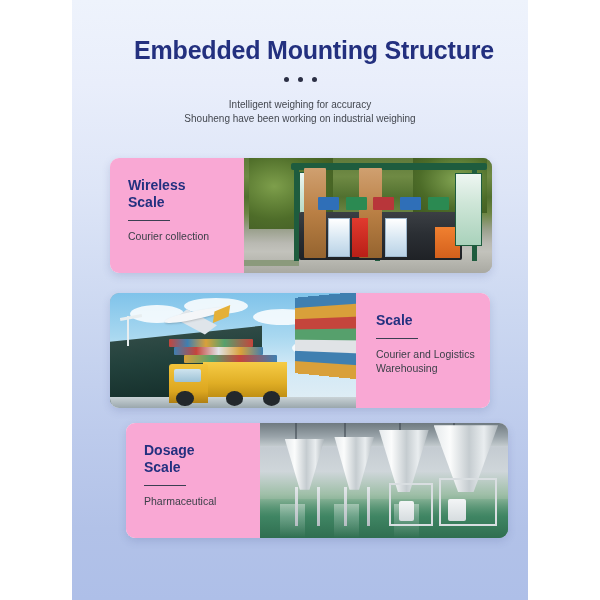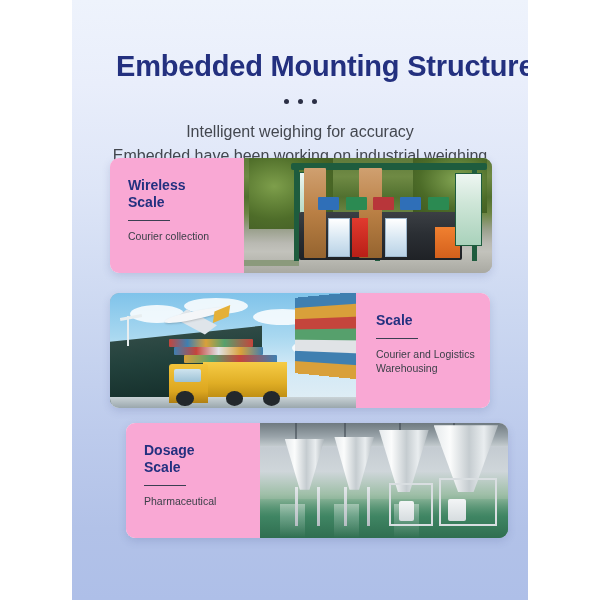--- a/index.html
+++ b/index.html
@@ -39,23 +39,23 @@
 
   
   .header {
     position: absolute;
     left: 0;
     top: 0;
     width: 456px;
     text-align: center;
   }
   .title {
-    margin: 16px;
+    margin: 2px;
     padding-top: 34px;
-    font-size: 29px;
+    font-size: 25px;
     font-weight: bold;
     letter-spacing: -0.2px;
     color: #23307f;
     line-height: 1.15;
     white-space: nowrap;
     padding-left: 28px;
   }
   .dots {
     margin-top: 12px;
     display: flex;
@@ -63,21 +63,21 @@
     gap: 9px;
   }
   .dot {
     width: 5px;
     height: 5px;
     border-radius: 50%;
     background: #2b2f45;
   }
   .subtitle {
     margin-top: 16px;
-    font-size: 16px;
+    font-size: 10px;
     color: #43474f;
     line-height: 1.45;
   }
   .subtitle .line { display: block; }
 
   
   .card {
     position: absolute;
     height: 115px;
     border-radius: 9px;
@@ -344,21 +344,21 @@
       <h1 class="title">Embedded Mounting Structure</h1>
 
       <div class="dots">
         <span class="dot"></span>
         <span class="dot"></span>
         <span class="dot"></span>
       </div>
 
       <div class="subtitle">
         <span class="line">Intelligent weighing for accuracy</span>
-        <span class="line">Embedded have been working on industrial weighing</span>
+        <span class="line">Shouheng have been working on industrial weighing</span>
       </div>
     </div>
 
     <div class="card c1">
       <div class="card-text">
         <div class="card-title">
           <span>Wireless</span>
           <span class="t2">Scale</span>
         </div>
         <div class="rule"></div>

